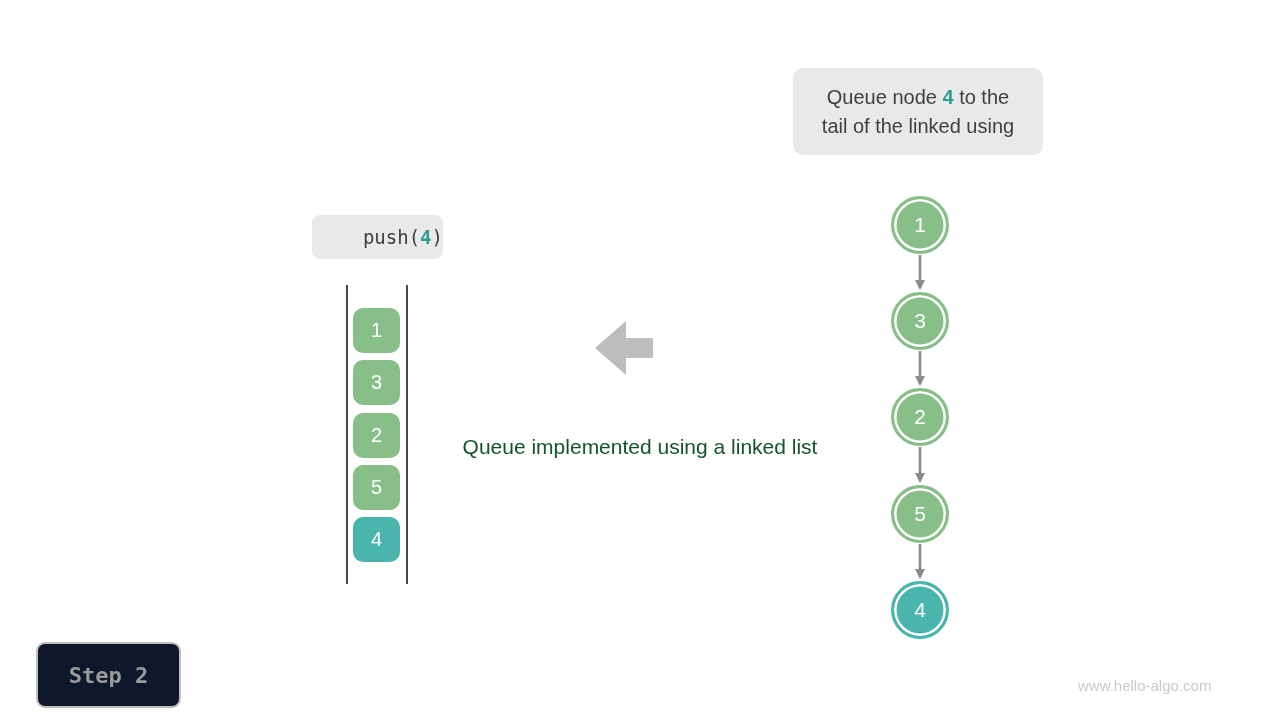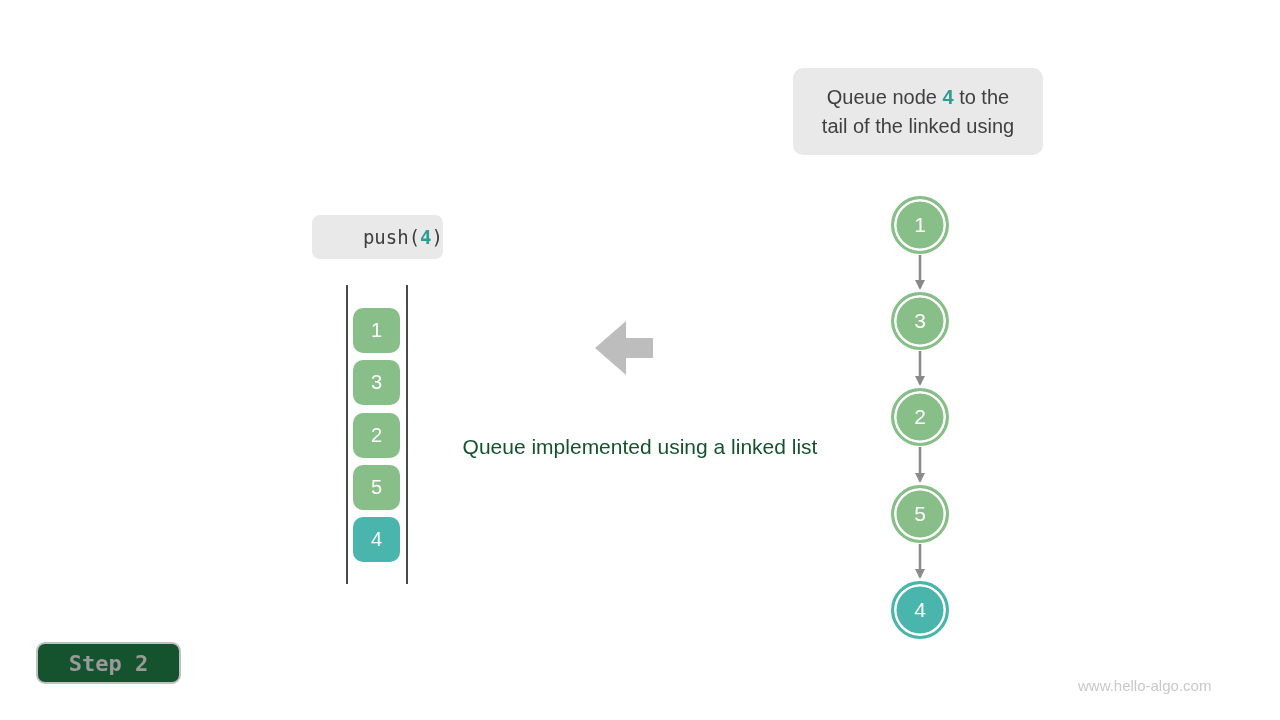--- a/index.html
+++ b/index.html
@@ -66,22 +66,22 @@
     color: #ffffff; font-size: 21px;
   }
   .node[data-color="green"] { background: #88be88; border-color: #88be88; }
   .node[data-color="teal"]  { background: #4ab5ac; border-color: #4ab5ac; }
   .node.n0 { top: 196px; } .node.n1 { top: 292px; } .node.n2 { top: 388px; }
   .node.n3 { top: 485px; } .node.n4 { top: 581px; }
   .node-arrows { position: absolute; left: 904px; top: 190px; }
 
   
   .step-badge {
-    position: absolute; left: 36px; top: 642px; width: 145px; height: 42px;
-    background: #14532d; border: 2px solid #c0c0c0; border-radius: 9px;
+    position: absolute; left: 36px; top: 642px; width: 145px; height: 66px;
+    background: #0f172a; border: 2px solid #c0c0c0; border-radius: 9px;
     display: flex; justify-content: center; align-items: center;
     font-family: "DejaVu Sans Mono", monospace; font-size: 22px; font-weight: bold; color: #9a9a9a;
   }
 
   
   .watermark {
     position: absolute; left: 1078px; top: 677px;
     font-family: Liberation Sans, sans-serif; font-size: 15px; color: #c9c9c9;
   }
 </style>

